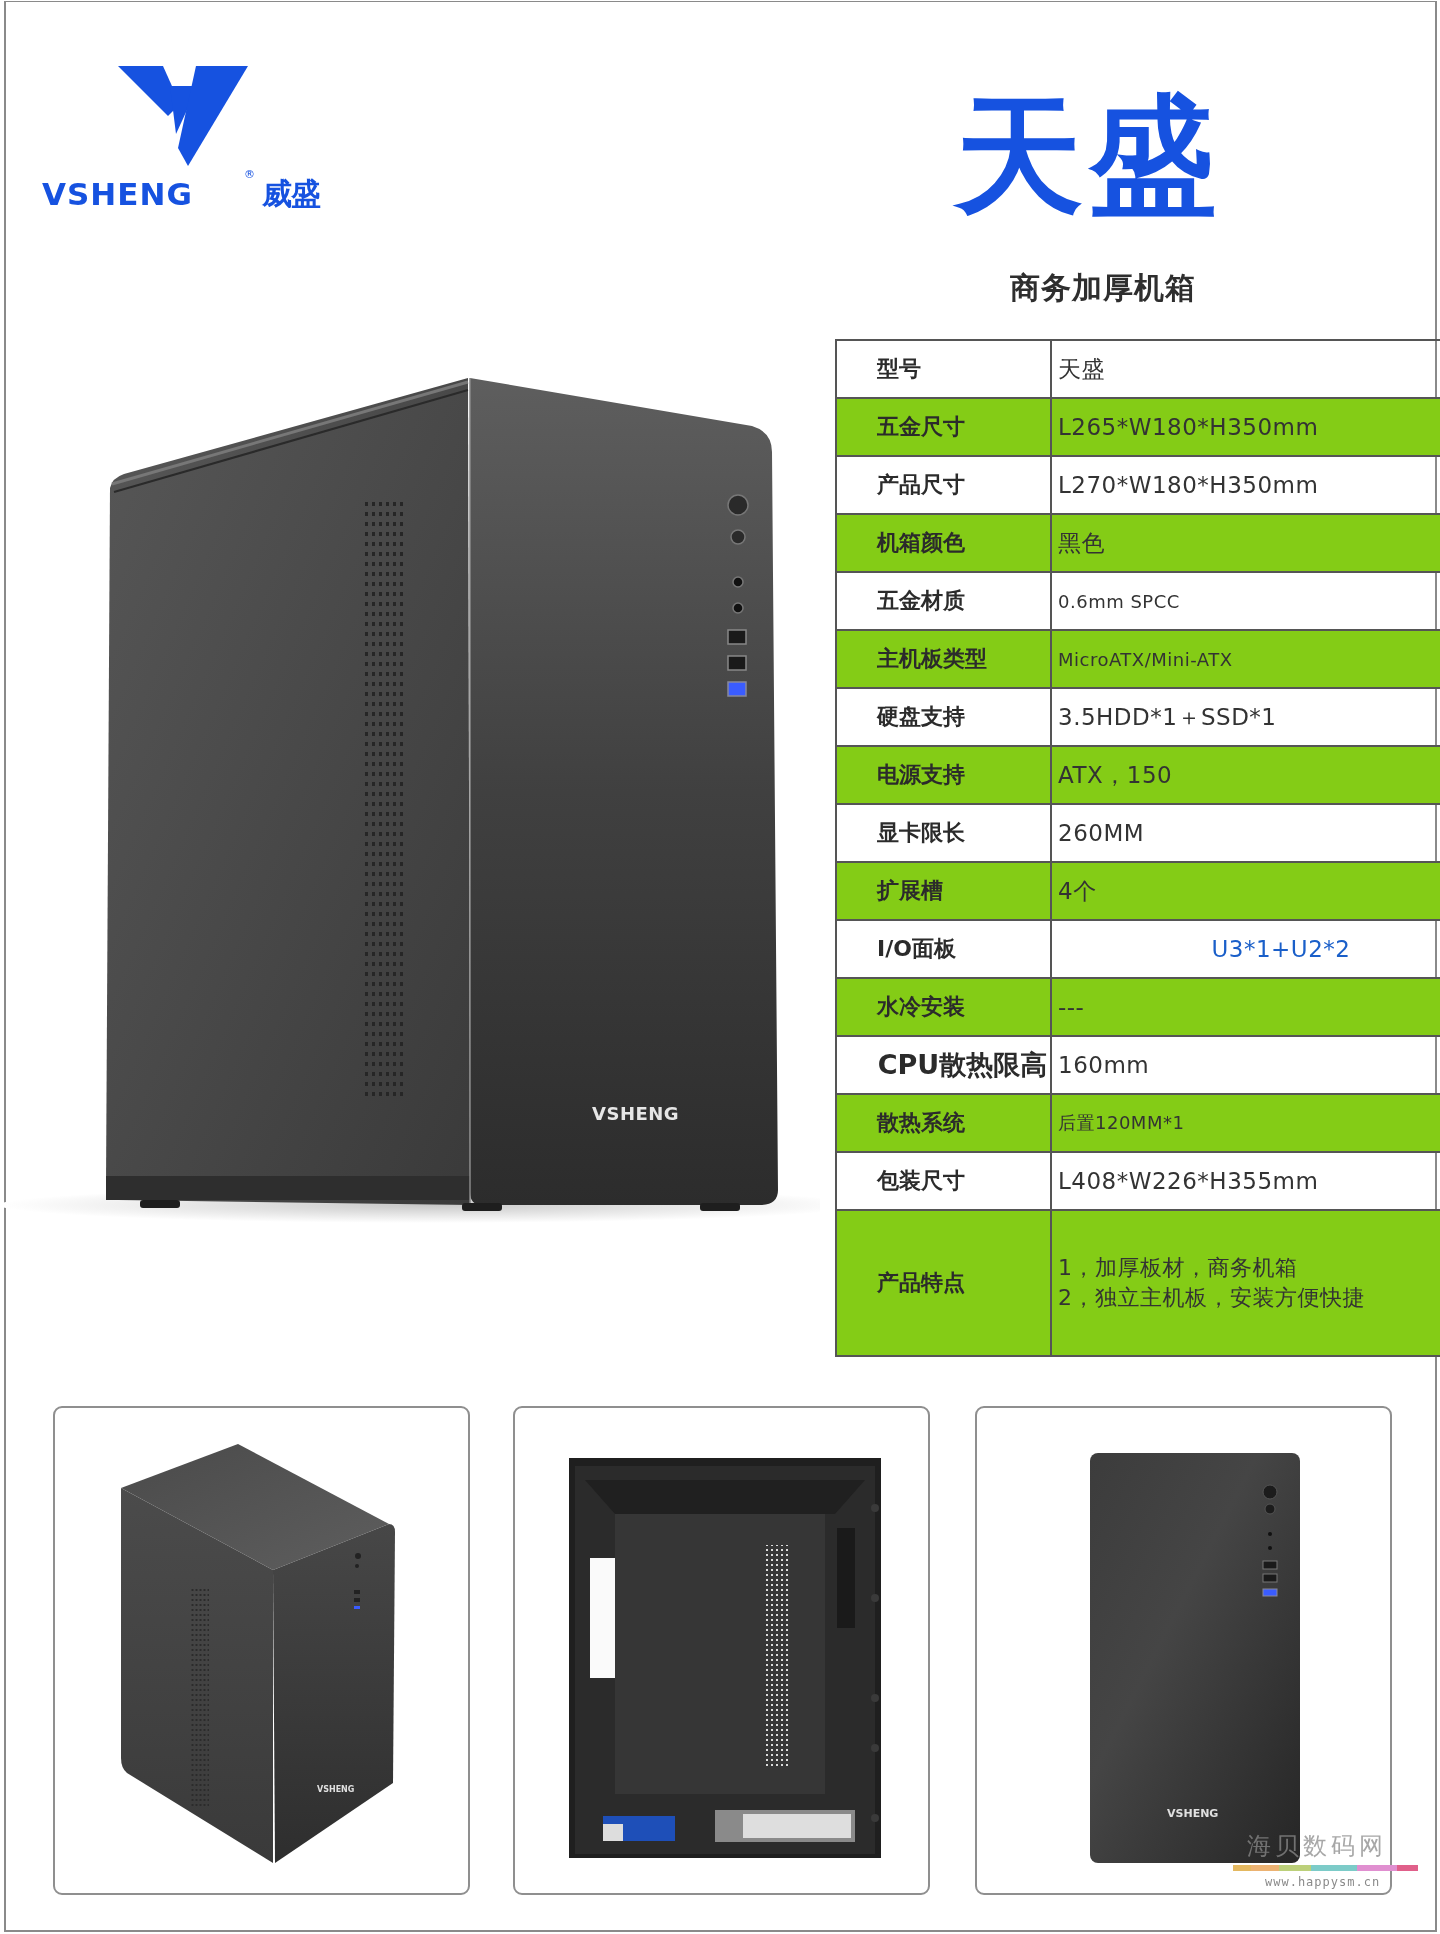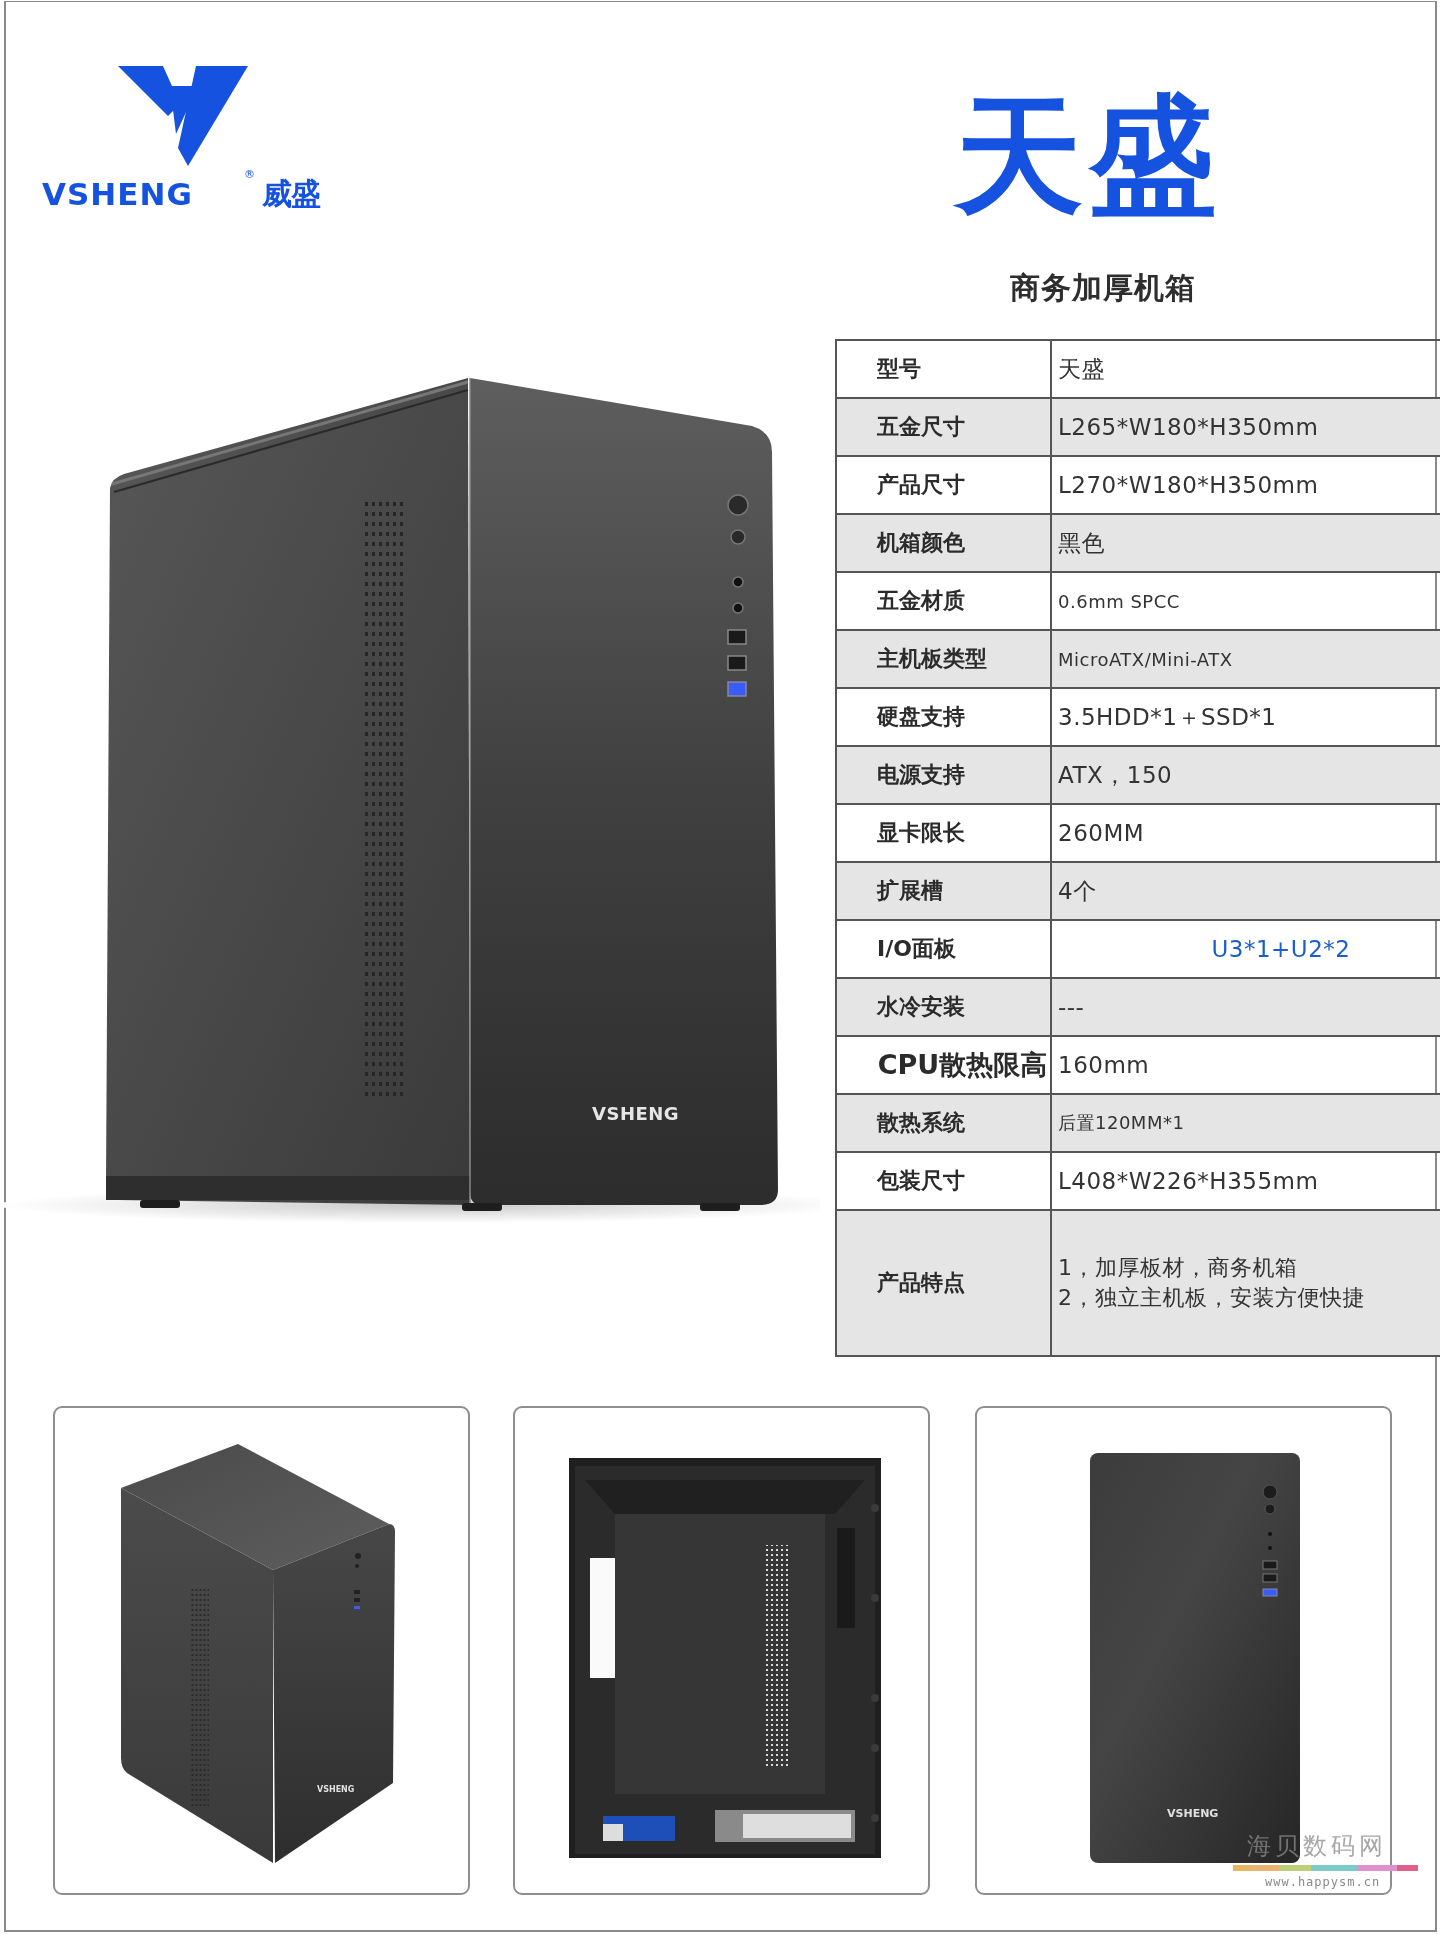--- a/index.html
+++ b/index.html
@@ -22,21 +22,21 @@
   
   .hero { position: absolute; left: 0; top: 360px; width: 820px; height: 900px; }
   .hero svg { position: absolute; left: 0; top: 0; }
   .hero-brand { position: absolute; left: 592px; top: 1103px; font-weight: bold; font-size: 18px; color: #e6e6e6; letter-spacing: 0.5px; }
 
   
   .spec { position: absolute; left: 835px; top: 339px; width: 671px; border-collapse: collapse; border: 2px solid #555; }
   .spec td { border: 2px solid #555; height: 58px; vertical-align: middle; }
   .spec td.k { width: 215px; padding-left: 40px; font-weight: bold; font-size: 22px; color: #2b2b2b; }
   .spec td.v { padding-left: 6px; font-size: 23px; color: #333; letter-spacing: 0.5px; }
-  .spec tr.alt td { background: #e5e5e5; }
+  .spec tr.alt td { background: #84cc16; }
   .spec td.v.small { font-size: 18px; }
   .spec td.v.blue { color: #1a5fc9; text-align: center; }
   .spec tr.feat td { height: 146px; }
   .spec td.v .line { display: block; font-size: 22px; line-height: 30px; }
 
   
   .card { position: absolute; top: 1406px; height: 489px; border: 2px solid #8f8f8f; border-radius: 9px; background: #fff; overflow: hidden; }
   .card svg { position: absolute; left: 0; top: 0; }
   .card-brand { position: absolute; font-weight: bold; color: #e0e0e0; }
 

